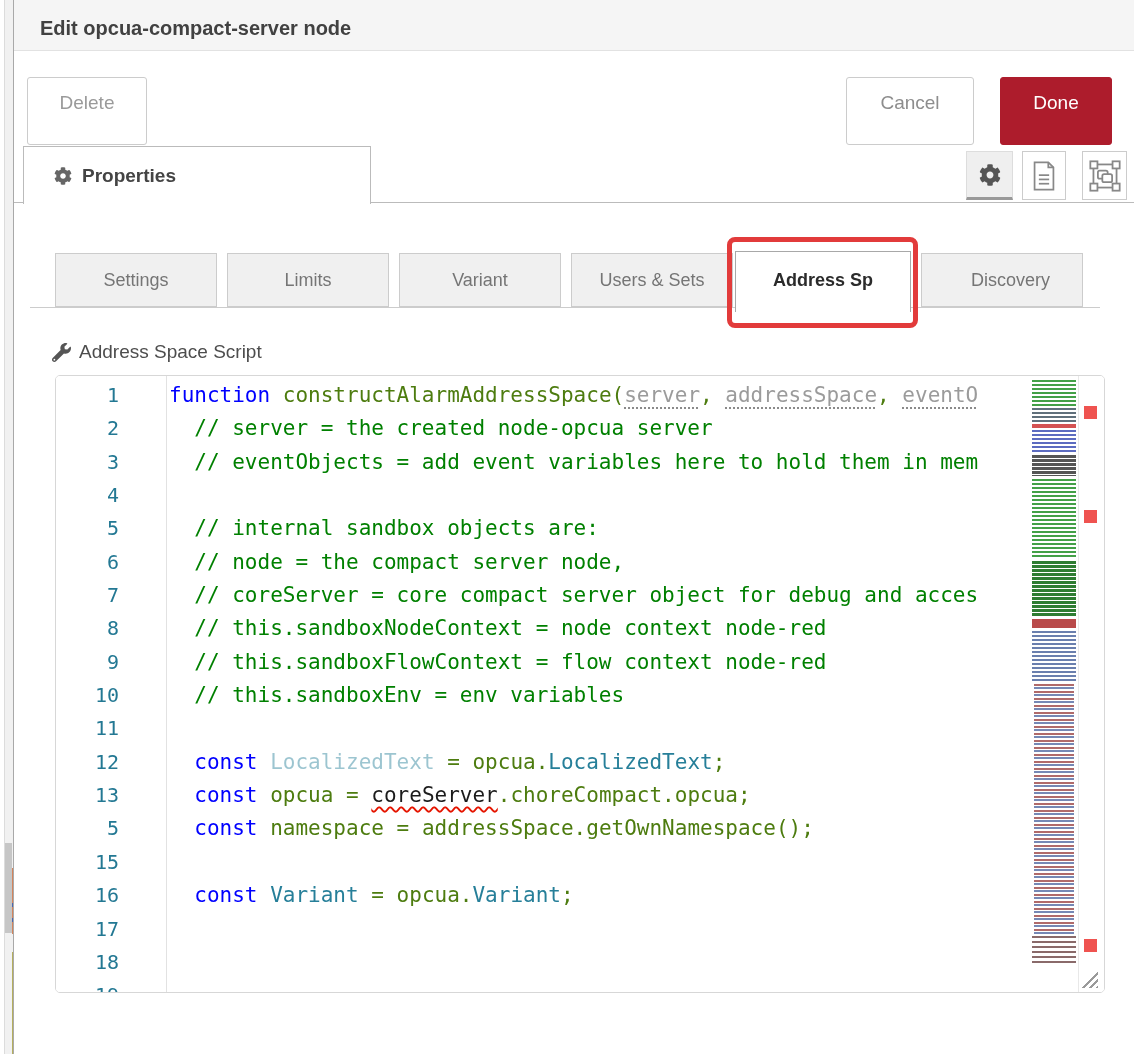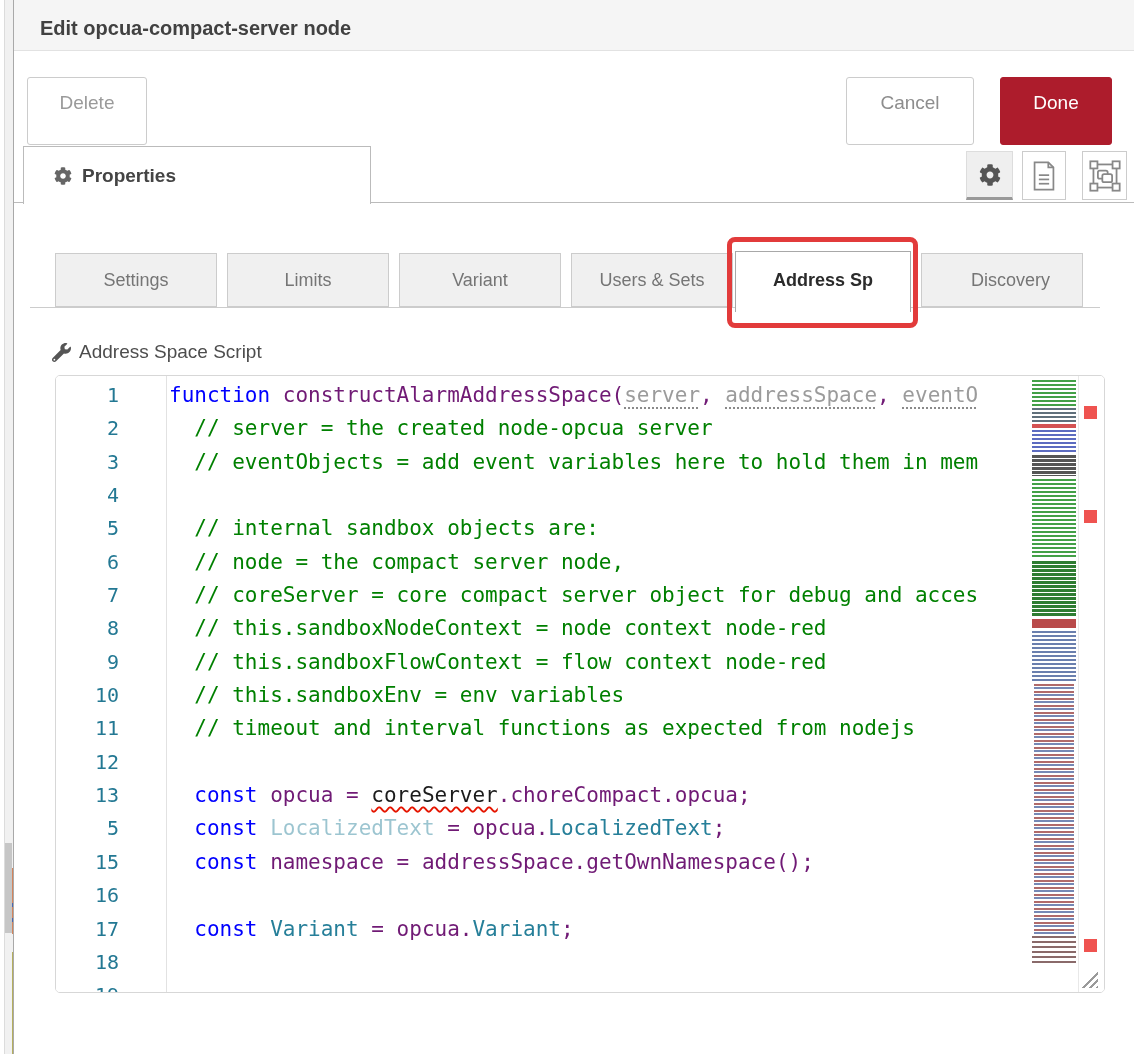--- a/index.html
+++ b/index.html
@@ -52,21 +52,21 @@
   .section-label { position:absolute; left:38px; top:341px; display:flex; align-items:center; gap:8px; font-size:19px; color:#4d4d4d; }
 
   
   .editor { position:absolute; left:41px; top:375px; width:1050px; height:618px; background:#fff; border:1px solid #d7d7d7; border-radius:5px; overflow:hidden; font-family:"DejaVu Sans Mono", monospace; }
   .gutter { position:absolute; left:0; top:0; width:110px; height:100%; background:#fff; padding-top:3px; }
   .gutter-sep { position:absolute; left:110px; top:0; width:1px; height:100%; background:#e2e2e2; }
   .gutter-line { height:33.35px; line-height:33.35px; text-align:right; padding-right:47px; color:#237893; font-size:20px; }
   .codepane { position:absolute; left:113px; top:0; width:861px; height:100%; padding-top:3px; overflow:hidden; }
   .code-line { height:33.35px; line-height:33.35px; white-space:pre; font-size:21px; color:#1b1b1b; }
   .tk-kw { color:#0000ff; }
-  .tk-pl { color:#701a75; }
+  .tk-pl { color:#4d7c0f; }
   .tk-cm { color:#008000; }
   .tk-type { color:#267f99; }
   .tk-unused { color:#267f99; opacity:0.45; }
   .tk-param { color:#9b9b9b; text-decoration:underline dotted #8a8a8a; text-underline-offset:5px;margin-top:28px; }
   .tk-err { color:#1b1b1b; text-decoration:underline wavy #e51400; text-decoration-thickness:1.5px; text-underline-offset:4px; }
 
   .minimap { position:absolute; left:974px; top:2px; width:48px; height:612px; cursor:pointer; }
   .mseg { position:absolute; left:2px; width:44px; }
   .ruler { position:absolute; left:1022px; top:0; width:27px; height:100%; background:#fff; border-left:1px solid #e8e8e8; }
   .rmark { position:absolute; left:1028px; width:13px; height:13px; background:#ef5350; }
@@ -193,24 +193,23 @@
           <div class="code-line"><span class="tk-kw">function</span><span class="tk-pl"> constructAlarmAddressSpace(</span><span class="tk-param">server</span><span class="tk-pl">, </span><span class="tk-param">addressSpace</span><span class="tk-pl">, </span><span class="tk-param">eventO</span></div>
           <div class="code-line"><span class="tk-cm">  // server = the created node-opcua server</span></div>
           <div class="code-line"><span class="tk-cm">  // eventObjects = add event variables here to hold them in mem</span></div>
           <div class="code-line"></div>
           <div class="code-line"><span class="tk-cm">  // internal sandbox objects are:</span></div>
           <div class="code-line"><span class="tk-cm">  // node = the compact server node,</span></div>
           <div class="code-line"><span class="tk-cm">  // coreServer = core compact server object for debug and acces</span></div>
           <div class="code-line"><span class="tk-cm">  // this.sandboxNodeContext = node context node-red</span></div>
           <div class="code-line"><span class="tk-cm">  // this.sandboxFlowContext = flow context node-red</span></div>
           <div class="code-line"><span class="tk-cm">  // this.sandboxEnv = env variables</span></div>
-          <div class="code-line"><span class="tk-cm">  // timeout and interval functions as expected from nodejs</span></div>
           <div class="code-line"></div>
+          <div class="code-line"><span class="tk-kw">  const</span><span class="tk-unused"> LocalizedText</span><span class="tk-pl"> = opcua.</span><span class="tk-type">LocalizedText</span><span class="tk-pl">;</span></div>
           <div class="code-line"><span class="tk-kw">  const</span><span class="tk-pl"> opcua = </span><span class="tk-err">coreServer</span><span class="tk-pl">.choreCompact.opcua;</span></div>
-          <div class="code-line"><span class="tk-kw">  const</span><span class="tk-unused"> LocalizedText</span><span class="tk-pl"> = opcua.</span><span class="tk-type">LocalizedText</span><span class="tk-pl">;</span></div>
           <div class="code-line"><span class="tk-kw">  const</span><span class="tk-pl"> namespace = addressSpace.getOwnNamespace();</span></div>
           <div class="code-line"></div>
           <div class="code-line"><span class="tk-kw">  const</span><span class="tk-type"> Variant</span><span class="tk-pl"> = opcua.</span><span class="tk-type">Variant</span><span class="tk-pl">;</span></div>
         </div>
 
       <div class="minimap">
         <div class="mseg" style="top:2px;height:26px;background:repeating-linear-gradient(to bottom,#43a047 0 2px,transparent 2px 4px);"></div>
         <div class="mseg" style="top:30px;height:15px;background:repeating-linear-gradient(to bottom,#60707b 0 2px,transparent 2px 4px);"></div>
         <div class="mseg" style="top:46px;height:4px;background:#d45252;"></div>
         <div class="mseg" style="top:52px;height:22px;background:repeating-linear-gradient(to bottom,#5c6bc0 0 2px,transparent 2px 4px);"></div>

